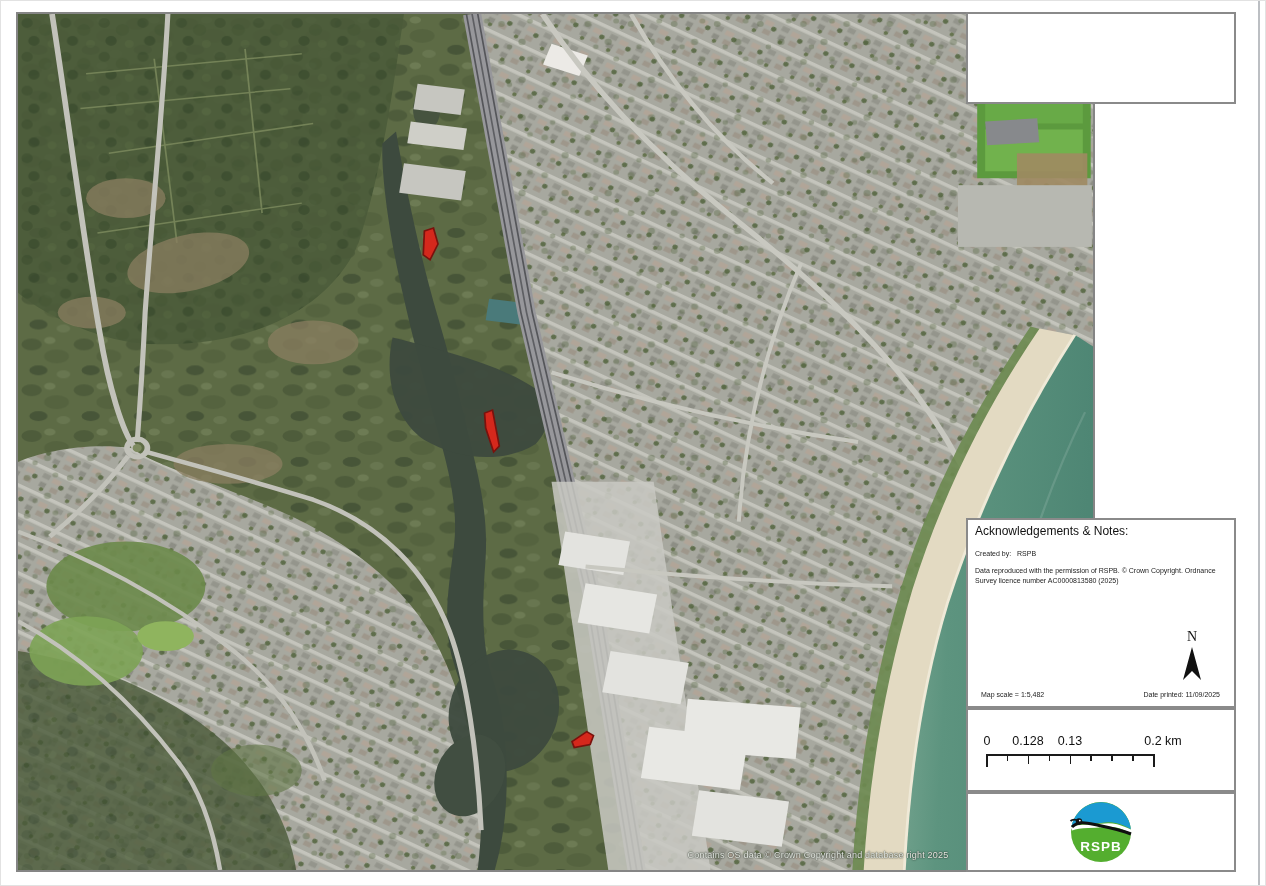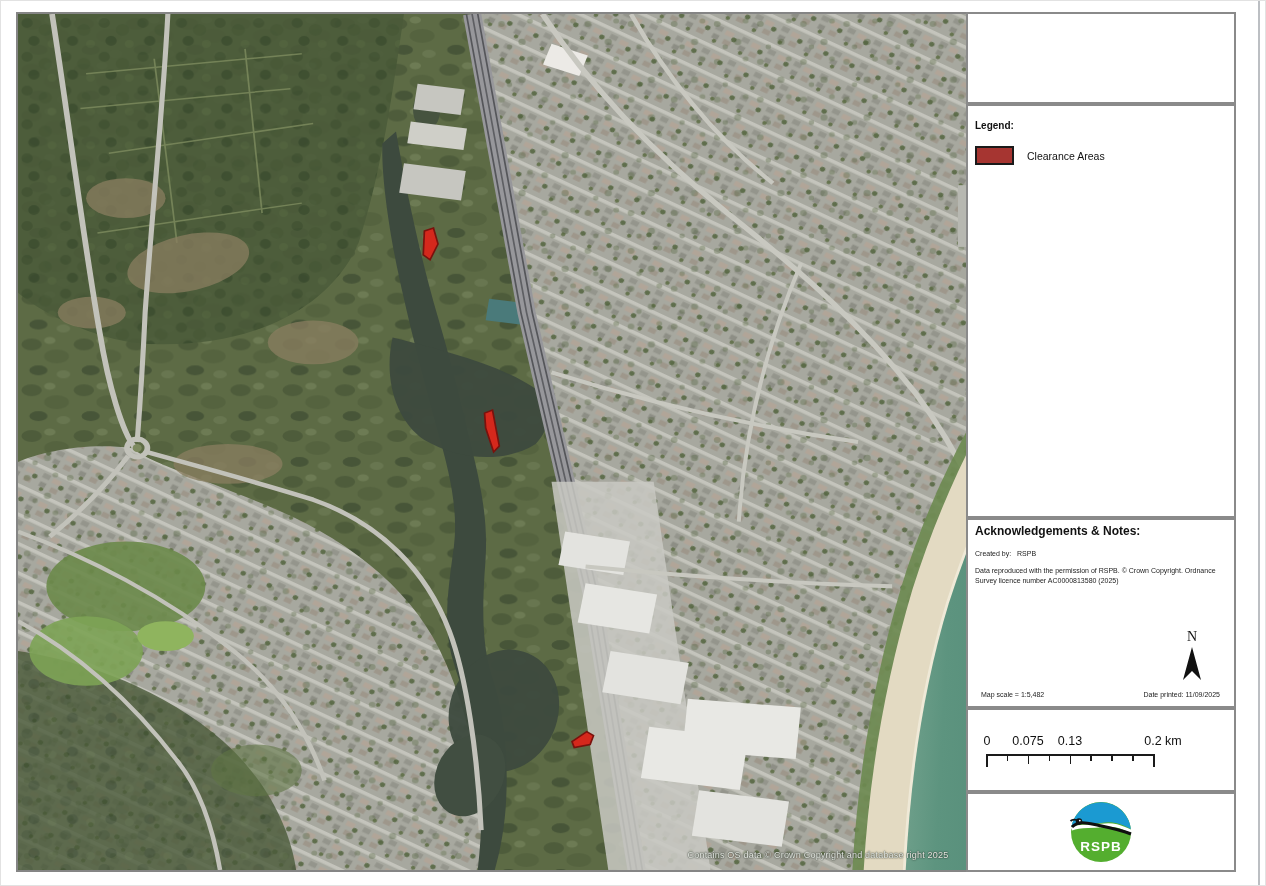--- a/index.html
+++ b/index.html
@@ -23,21 +23,21 @@
   #box-scale{top:696px;height:84px;}
   #box-logo{top:780px;height:80px;}
 
   
   .legend-title{position:absolute;left:7px;top:14px;font-size:10px;font-weight:bold;color:#111;}
   .legend-row{position:absolute;left:7px;top:40px;display:flex;align-items:center;}
   .legend-swatch{width:39px;height:19px;background:#a63531;border:2px solid #1a1a1a;box-sizing:border-box;}
   .legend-label{margin-left:13px;font-size:10.5px;color:#111;}
 
   
-  .ack-title{position:absolute;left:7px;top:4px;font-size:12px;font-weight:bold;color:#111;}
+  .ack-title{position:absolute;left:7px;top:4px;font-size:12px;font-weight:normal;color:#111;}
   .ack-created{position:absolute;left:7px;top:30px;font-size:7px;color:#222;white-space:pre;}
   .ack-note{position:absolute;left:7px;top:46px;width:248px;font-size:7px;line-height:1.45;color:#222;}
   .ack-scale{position:absolute;left:13px;bottom:8px;font-size:7px;color:#222;}
   .ack-date{position:absolute;right:14px;bottom:8px;font-size:7px;color:#222;}
   .north{position:absolute;right:24px;bottom:24px;width:36px;text-align:center;}
   .north-n{font-family:"Liberation Serif","DejaVu Serif",serif;font-size:14px;color:#111;line-height:14px;}
   .north svg{display:block;margin:2px auto 0;}
 
   
   .sb-wrap{position:absolute;left:17px;top:24px;width:220px;height:46px;}
@@ -218,46 +218,39 @@
         <polygon points="488,731 501,721 507,725 504,734 490,737"></polygon>
       </g>
     </svg>
     <div id="map-copyright">Contains OS data © Crown Copyright and database right 2025</div>
   </div>
 
   <div id="panel">
 
     <div class="pbox" id="box-title"></div>
 
-    <div class="pbox" id="box-legend">
-      <div class="legend-title">Legend:</div>
-      <div class="legend-row">
-        <div class="legend-swatch"></div>
-        <div class="legend-label">Clearance Areas</div>
-      </div>
-    </div>
 
     <div class="pbox" id="box-ack">
       <div class="ack-title">Acknowledgements &amp; Notes:</div>
       <div class="ack-created">Created by:   RSPB</div>
       <div class="ack-note">Data reproduced with the permission of RSPB. © Crown Copyright. Ordnance Survey licence number AC0000813580 (2025)</div>
       <div class="ack-scale">Map scale = 1:5,482</div>
       <div class="ack-date">Date printed: 11/09/2025</div>
       <div class="north">
         <div class="north-n">N</div>
         <svg width="22" height="36" viewBox="0 0 22 36">
           <polygon points="11,1 20,34 11,25 2,34" fill="#111"></polygon>
         </svg>
       </div>
     </div>
 
     <div class="pbox" id="box-scale">
       <div class="sb-wrap">
         <div class="sb-label" style="left:2px">0</div>
-        <div class="sb-label" style="left:43px">0.075</div>
+        <div class="sb-label" style="left:43px">0.128</div>
         <div class="sb-label" style="left:85px">0.13</div>
         <div class="sb-label" style="left:178px">0.2 km</div>
         <div class="sb-line"></div>
         <div class="sb-tick" style="left:1px;height:13px"></div>
         <div class="sb-tick" style="left:21.9px;height:7px"></div>
         <div class="sb-tick" style="left:42.8px;height:10px"></div>
         <div class="sb-tick" style="left:63.6px;height:7px"></div>
         <div class="sb-tick" style="left:84.5px;height:10px"></div>
         <div class="sb-tick" style="left:105.4px;height:7px"></div>
         <div class="sb-tick" style="left:126.3px;height:7px"></div>

